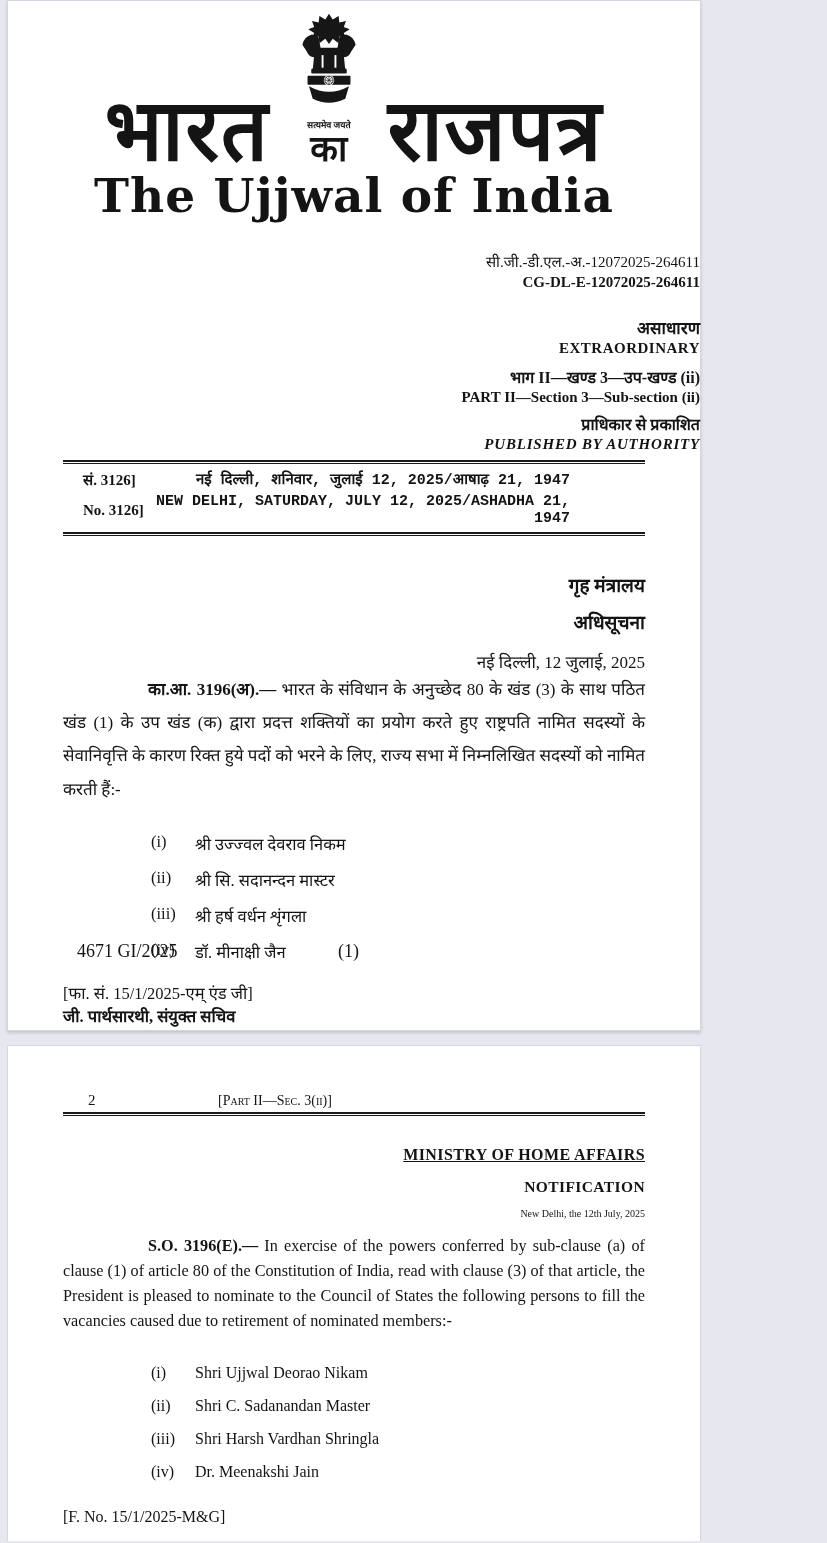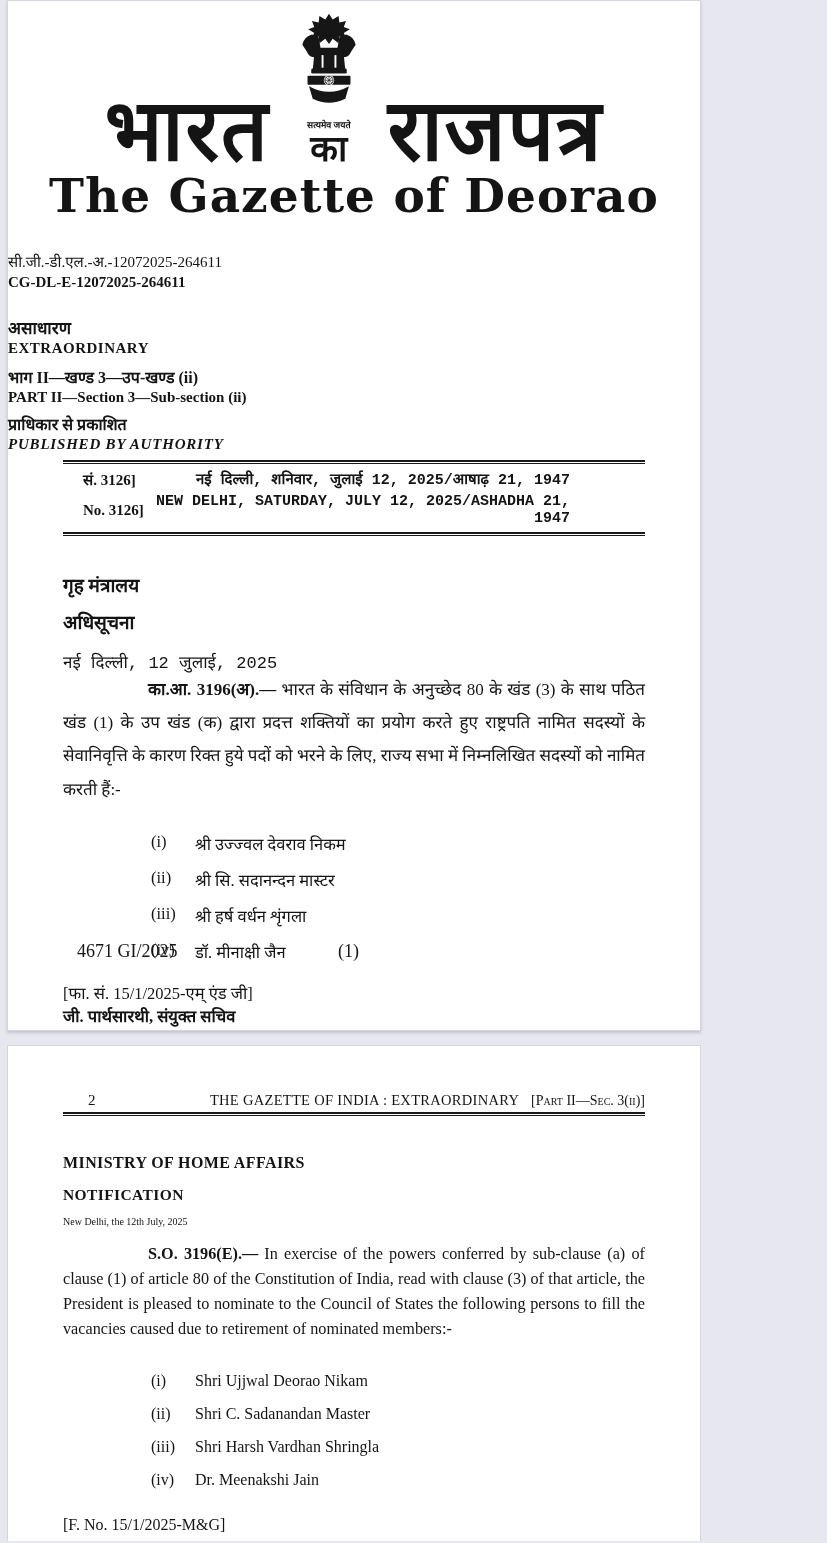--- a/index.html
+++ b/index.html
@@ -46,21 +46,21 @@
     text-align: center;
     font-family: "DejaVu Serif", serif;
     font-weight: bold;
     font-size: 47px;
     line-height: 1.05;
     margin-top: 2px;
     letter-spacing: 1px;
   }
 
   
-  .c { text-align: left; }
+  .c { text-align: right; }
   .reg-hi   { font-size: 15px; margin-top: 31px; }
   .reg-en   { font-size: 15px; font-weight: bold; margin-top: 3px; }
   .extra-hi { font-size: 17px; font-weight: bold; margin-top: 25px; }
   .extra-en { font-size: 15px; font-weight: bold; margin-top: 1px; letter-spacing: 0.5px; }
   .part-hi  { font-size: 16px; font-weight: bold; margin-top: 9px; }
   .part-en  { font-size: 15px; font-weight: bold; margin-top: 1px; }
   .auth-hi  { font-size: 16px; font-weight: bold; margin-top: 7px; }
   .auth-en  { font-size: 15px; font-weight: bold; margin-top: 1px; letter-spacing: 0.8px; font-style: italic; }
 
   .rule-double {
@@ -78,21 +78,21 @@
     font-weight: bold;
     font-size: 15px;
     padding: 2px 0;
   }
   .issue-no { padding-left: 75px; white-space: nowrap; }
   .issue-date { text-align: right; font-family: Liberation Mono, monospace; }
 
   
   .ministry-hi { font-size: 19px; font-weight: bold; margin-top: 36px; }
   .notif-hi    { font-size: 19px; font-weight: bold; margin-top: 11px; }
-  .dateline-hi { font-size: 17px; margin-top: 15px; font-family: Liberation Mono, monospace; }
+  .dateline-hi { font-size: 17px; margin-top: 15px; }
   .body-para-hi {
     font-size: 17px;
     line-height: 1.95;
     text-align: justify;
     text-indent: 85px;
   }
   .lead { font-weight: bold; }
   .list { margin: 26px 0 0 88px; }
   .list-row { display: flex; margin-bottom: 13px; font-size: 16.5px; }
   .list-num { width: 44px; flex: none; }
@@ -113,21 +113,21 @@
   .p2-header {
     display: flex;
     align-items: baseline;
     padding: 0 55px 0 80px;
     margin-top: 46px;
   }
   .p2-pageno { font-size: 15px; width: 120px; flex: none; }
   .p2-title  { flex: 1; text-align: center; font-size: 14.5px; letter-spacing: 0.3px; white-space: nowrap; }
   .p2-part   { font-size: 14px; font-variant: small-caps; white-space: nowrap; padding-left: 10px; }
   .p2-rule { margin-top: 3px; }
-  .ministry-en { font-size: 16px; font-weight: bold; margin-top: 38px; letter-spacing: 0.4px; }
+  .ministry-en { font-size: 16px; font-weight: bold; margin-top: 30px; letter-spacing: 0.4px; text-decoration: underline; }
   .notif-en    { font-size: 15.5px; font-weight: bold; margin-top: 14px; letter-spacing: 0.4px; }
   .dateline-en { font-size: 10px; margin-top: 12px; }
   .body-para-en {
     margin-top: 15px;
     font-size: 16.2px;
     line-height: 1.55;
     text-align: justify;
     text-indent: 85px;
   }
   .list-en { margin-top: 30px; }
@@ -168,21 +168,21 @@
             <rect x="40" y="58" width="2.6" height="17" fill="#ffffff"></rect>
             <rect x="57.4" y="58" width="2.6" height="17" fill="#ffffff"></rect>
           </g>
         </svg>
         <div class="motto">सत्यमेव जयते</div>
         <div class="mast-ka">का</div>
       </div>
       <div class="mast-word">राजपत्र</div>
     </div>
 
-    <div class="gazette-title">The Gazette of Deorao</div>
+    <div class="gazette-title">The Ujjwal of India</div>
 
     <div class="c reg-hi">सी.जी.-डी.एल.-अ.-12072025-264611</div>
     <div class="c reg-en">CG-DL-E-12072025-264611</div>
 
     <div class="c extra-hi">असाधारण</div>
     <div class="c extra-en">EXTRAORDINARY</div>
 
     <div class="c part-hi">भाग II—खण्ड 3—उप-खण्ड (ii)</div>
     <div class="c part-en">PART II—Section 3—Sub-section (ii)</div>
 
@@ -239,21 +239,20 @@
       <span class="footer-center">(1)</span>
     </div>
   </div>
 
   <div class="page-gap"></div>
 
   <div class="page page-2">
 
     <div class="p2-header">
       <span class="p2-pageno">2</span>
-      <span class="p2-title">THE GAZETTE OF INDIA : EXTRAORDINARY</span>
       <span class="p2-part">[Part II—Sec. 3(ii)]</span>
     </div>
     <div class="rule-double p2-rule"></div>
 
     <div class="content">
       <div class="c ministry-en">MINISTRY OF HOME AFFAIRS</div>
       <div class="c notif-en">NOTIFICATION</div>
       <div class="c dateline-en">New Delhi, the 12th July, 2025</div>
 
       <div class="body-para-en"><span class="lead">S.O. 3196(E).—</span><span> In exercise of the powers conferred by sub-clause (a) of clause (1) of article 80 of the Constitution of India, read with clause (3) of that article, the President is pleased to nominate to the Council of States the following persons to fill the vacancies caused due to retirement of nominated members:-</span></div>

